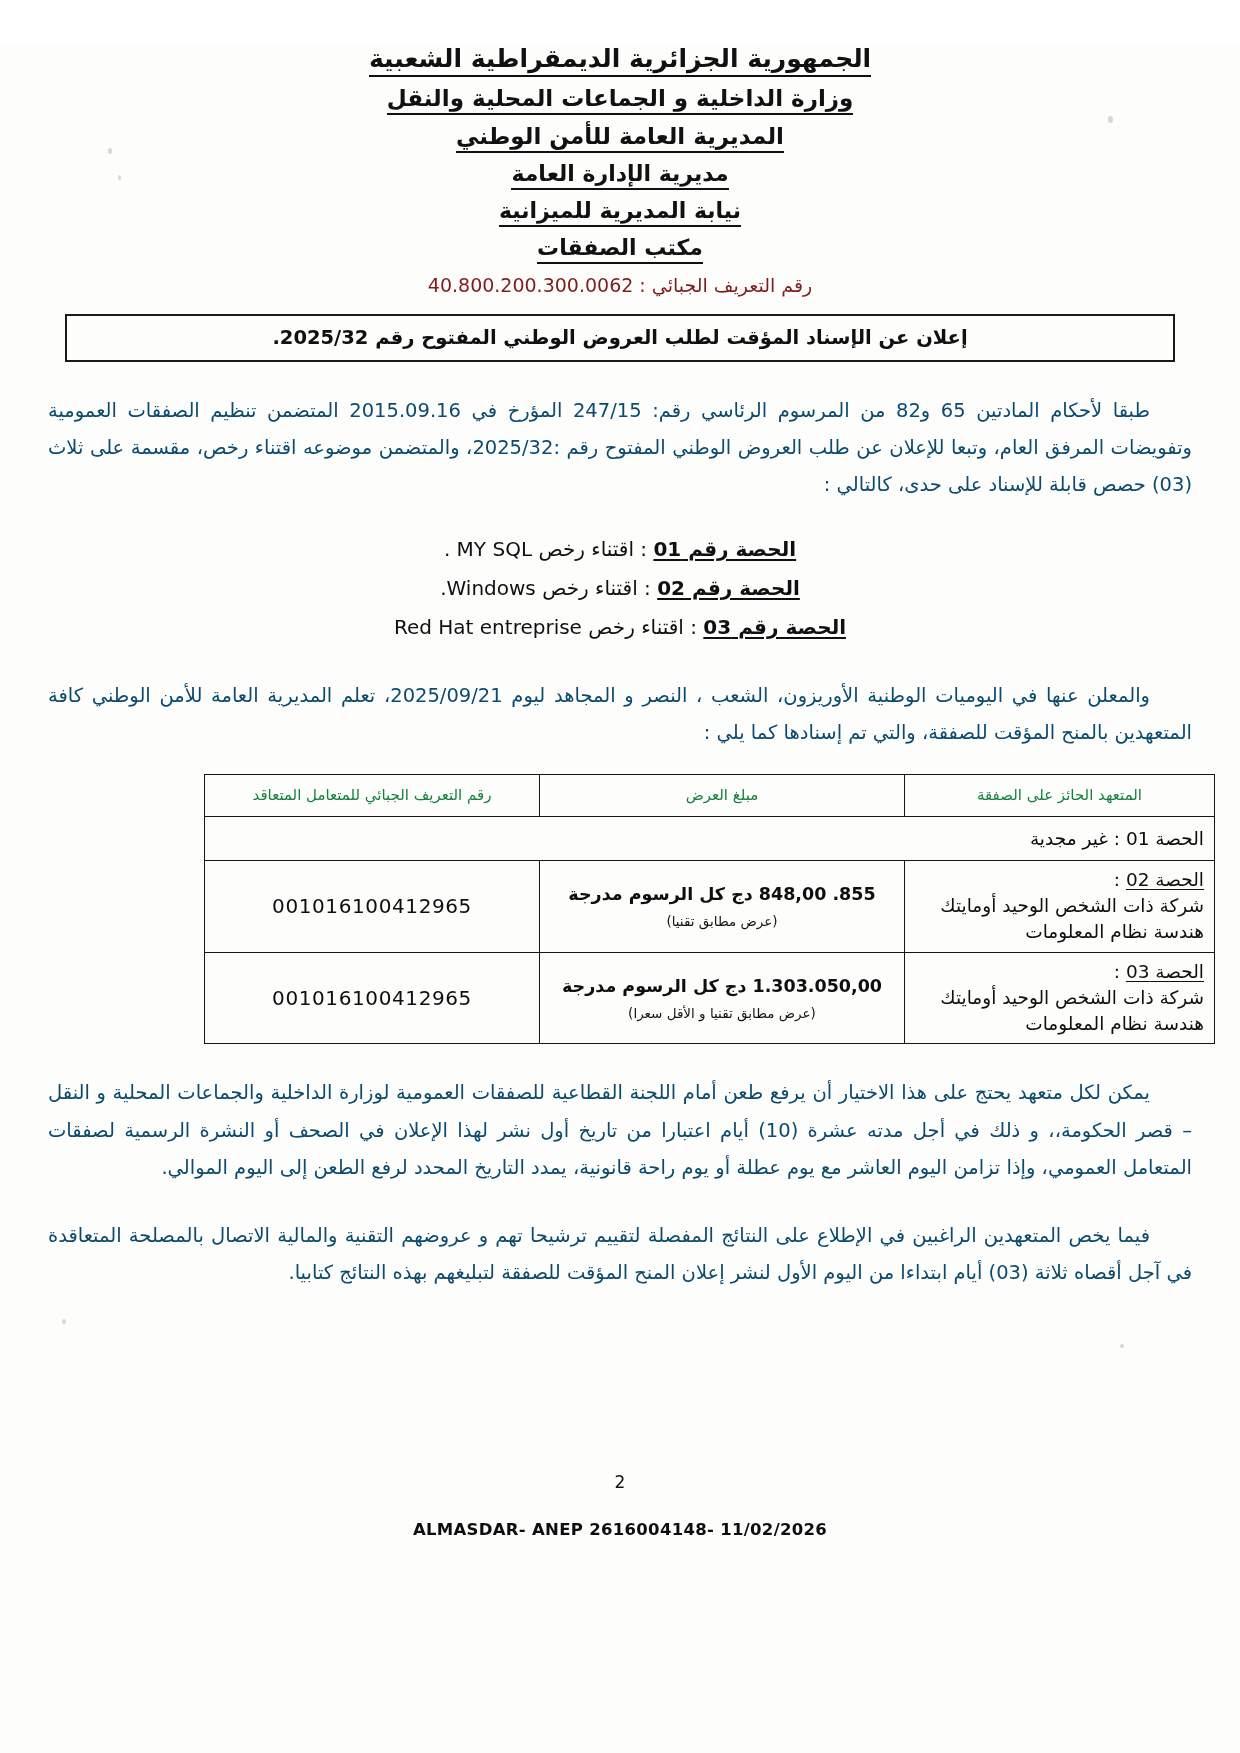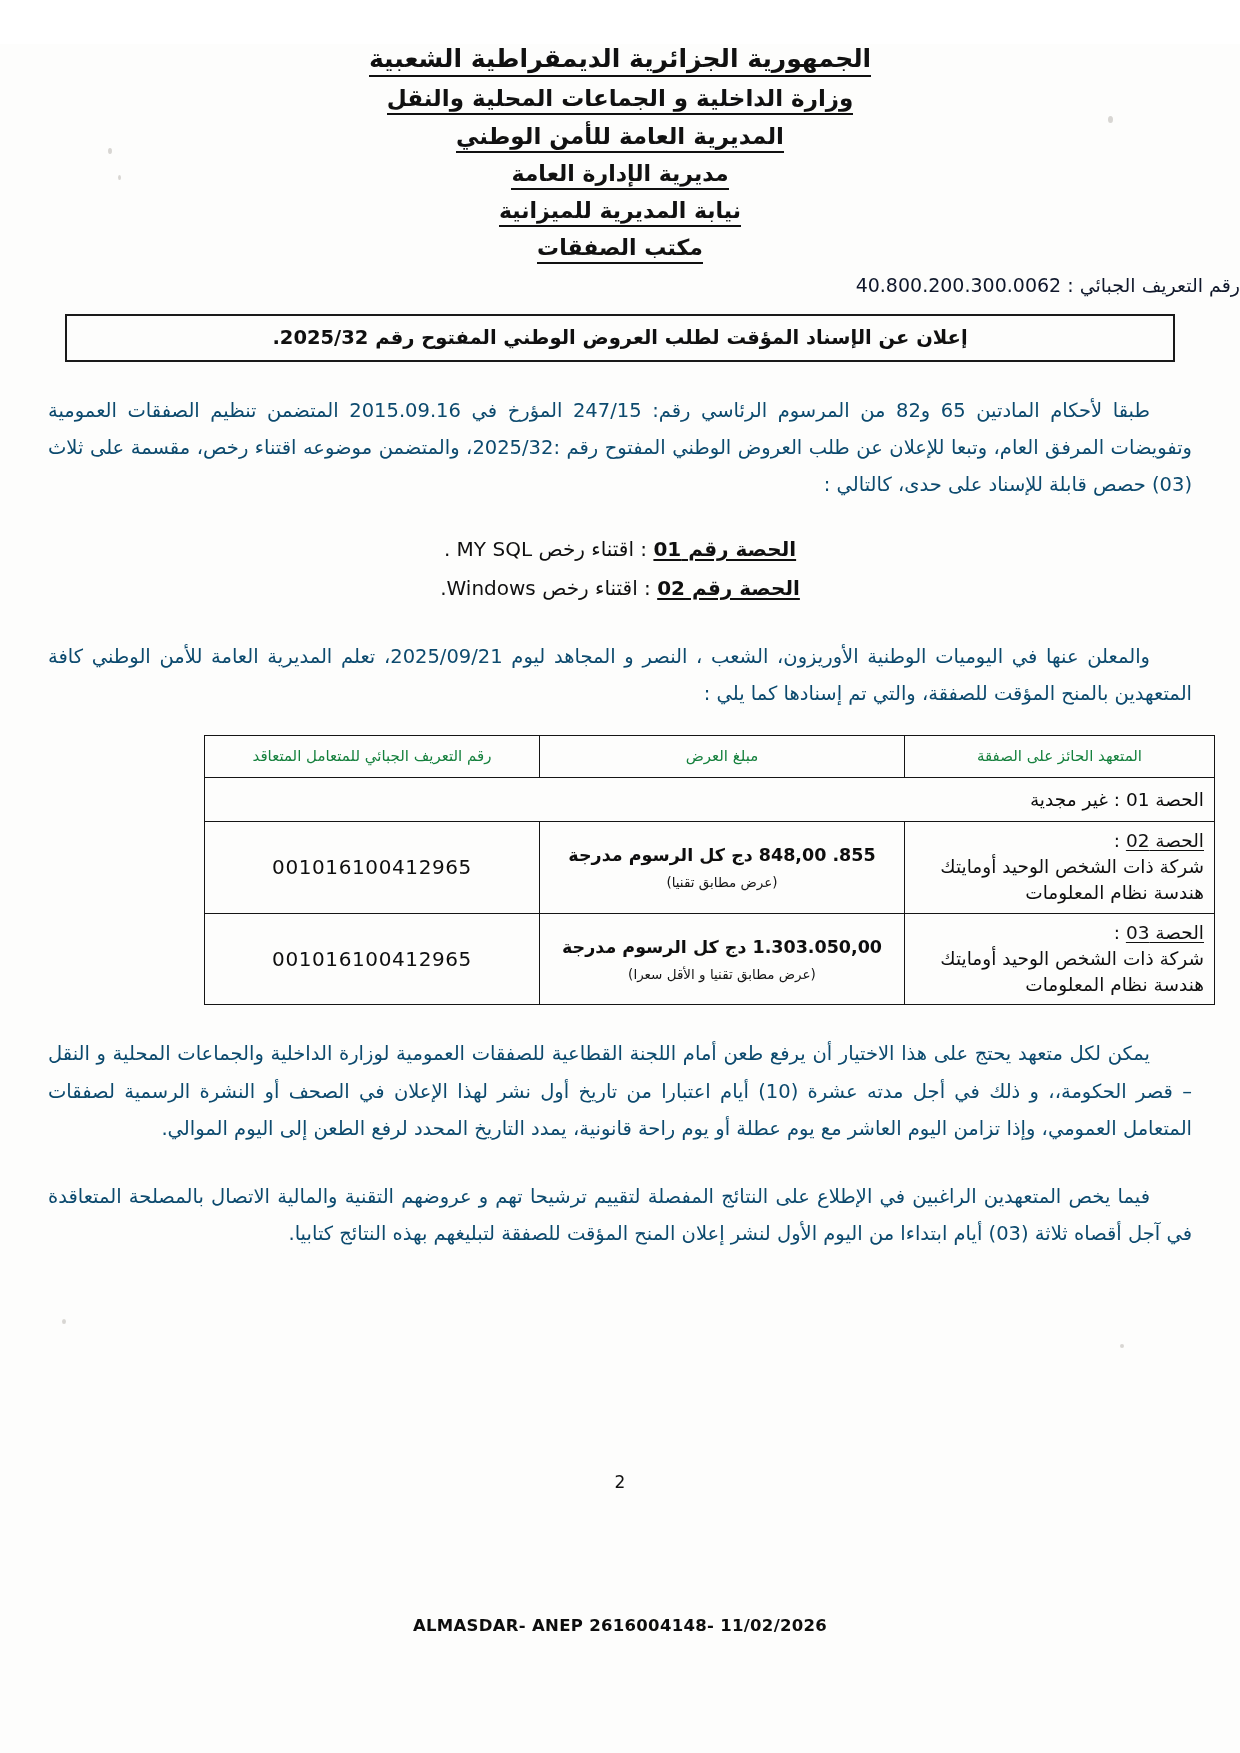--- a/index.html
+++ b/index.html
@@ -51,25 +51,26 @@
     letter-spacing: 1.2px;
   }
   .lh-1 { font-size: 25px; letter-spacing: 3.2px; }
   .lh-2 { font-size: 23px; letter-spacing: 1.1px; }
   .lh-3 { font-size: 23px; letter-spacing: 1.4px; }
   .lh-4 { font-size: 22px; letter-spacing: 1.6px; }
   .lh-5 { font-size: 22px; letter-spacing: 1.2px; }
   .lh-6 { font-size: 22px; letter-spacing: 4px; }
 
   .taxid {
+    text-align: center;
     font-size: 19px;
     margin-top: 10px;
     margin-bottom: 18px;
     direction: rtl;
-    color: #0f172a;
+    color: #7f1d1d;
   }
 
   
   .title-box {
     margin: 14px 65px 0 65px;
     border: 2.4px solid #1a1a1a;
     height: 48px;
     display: flex;
     align-items: center;
     justify-content: center;
@@ -187,21 +188,21 @@
     position: absolute;
     left: 0; right: 0;
     top: 1428px;
     text-align: center;
     font-size: 17px;
     color: #121212;
   }
   .anep-footer {
     position: absolute;
     left: 0; right: 0;
-    top: 1572px;
+    top: 1476px;
     text-align: center;
     font-size: 16.5px;
     font-weight: 700;
     color: #0d0d0d;
     direction: ltr;
     letter-spacing: .3px;
   }
 </style>
 </head>
 <body>
@@ -235,20 +236,23 @@
   <div class="body-wrap">
 
     <p class="para indent">طبقا لأحكام المادتين 65 و82 من المرسوم الرئاسي رقم: 247/15 المؤرخ في 2015.09.16 المتضمن تنظيم الصفقات العمومية وتفويضات المرفق العام، وتبعا للإعلان عن طلب العروض الوطني المفتوح رقم :2025/32، والمتضمن موضوعه اقتناء رخص، مقسمة على ثلاث (03) حصص قابلة للإسناد على حدى، كالتالي :</p>
 
     <div class="lots">
       <div class="lot-line">
         <span class="lot-label">الحصة رقم 01</span><span> : </span><span>اقتناء رخص MY SQL .</span>
       </div>
       <div class="lot-line">
         <span class="lot-label">الحصة رقم 02</span><span> : </span><span>اقتناء رخص Windows.</span>
+      </div>
+      <div class="lot-line">
+        <span class="lot-label">الحصة رقم 03</span><span> : </span><span>اقتناء رخص Red Hat entreprise</span>
       </div>
     </div>
 
     <p class="para indent">والمعلن عنها في اليوميات الوطنية  الأوريزون، الشعب ، النصر و المجاهد ليوم 2025/09/21، تعلم المديرية العامة للأمن الوطني كافة المتعهدين بالمنح المؤقت للصفقة، والتي تم إسنادها كما يلي :</p>
   </div>
 
   <table class="results">
     <thead>
       <tr>
         <th class="col-winner">المتعهد الحائز على الصفقة</th>

